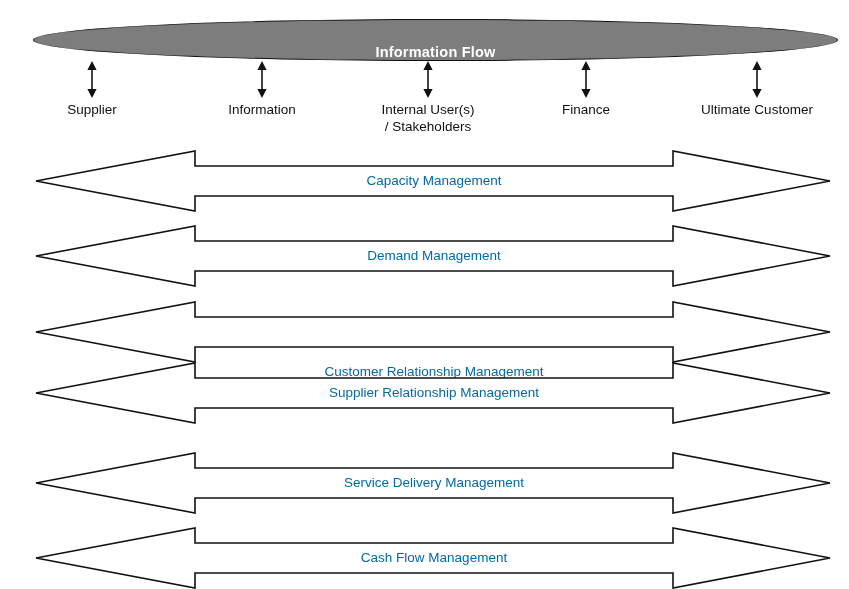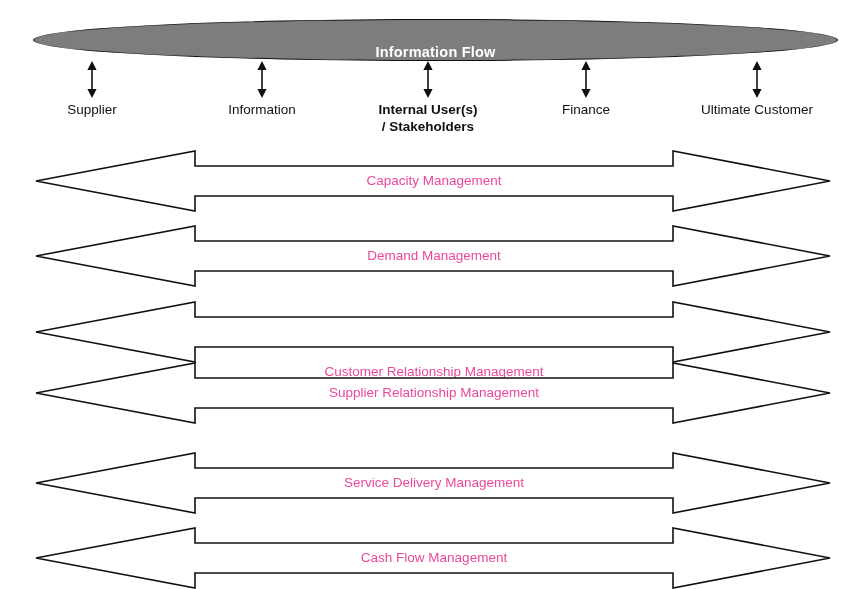--- a/index.html
+++ b/index.html
@@ -66,21 +66,21 @@
     left: 0;
     width: 849px;
     height: 62px;
   }
   .h-arrow-label {
     position: absolute;
     left: 195px;
     width: 478px;
     text-align: center;
     font-size: 13.5px;
-    color: #ec4899;
+    color: #0369a1;
     white-space: nowrap;
   }
 </style>
 </head>
 <body>
 
 <div id="canvas">
 
   <div id="info-flow-ellipse">
     <span id="info-flow-label">Information Flow</span>
@@ -110,21 +110,21 @@
       <svg class="v-arrow" viewBox="0 0 14 37" style="left: 757px;">
         <line x1="7" y1="4" x2="7" y2="33" stroke="#111111" stroke-width="1.6"></line>
         <polygon points="7,0 11.6,9 2.4,9" fill="#111111"></polygon>
         <polygon points="7,37 11.6,28 2.4,28" fill="#111111"></polygon>
       </svg>
     </div>
 
   <div id="actor-labels">
       <div class="actor-label" style="left: 92px;">Supplier</div>
       <div class="actor-label" style="left: 262px;">Information</div>
-      <div class="actor-label" style="left: 428px; font-weight: bold;">Internal User(s)
+      <div class="actor-label" style="left: 428px;">Internal User(s)
 / Stakeholders</div>
       <div class="actor-label" style="left: 586px;">Finance</div>
       <div class="actor-label" style="left: 757px;">Ultimate Customer</div>
     </div>
 
   <div id="h-arrows">
       <div class="h-arrow" style="top: 150px;"><svg width="849" height="62" viewBox="0 0 849 62">
           <polygon points="36,31 195,1 195,16 673,16 673,1 830,31 673,61 673,46 195,46 195,61" fill="#ffffff" stroke="#111111" stroke-width="1.6" stroke-linejoin="miter"></polygon>
         </svg><div class="h-arrow-label" style="top: 23px;">Capacity Management</div></div>
       <div class="h-arrow" style="top: 225px;"><svg width="849" height="62" viewBox="0 0 849 62">

